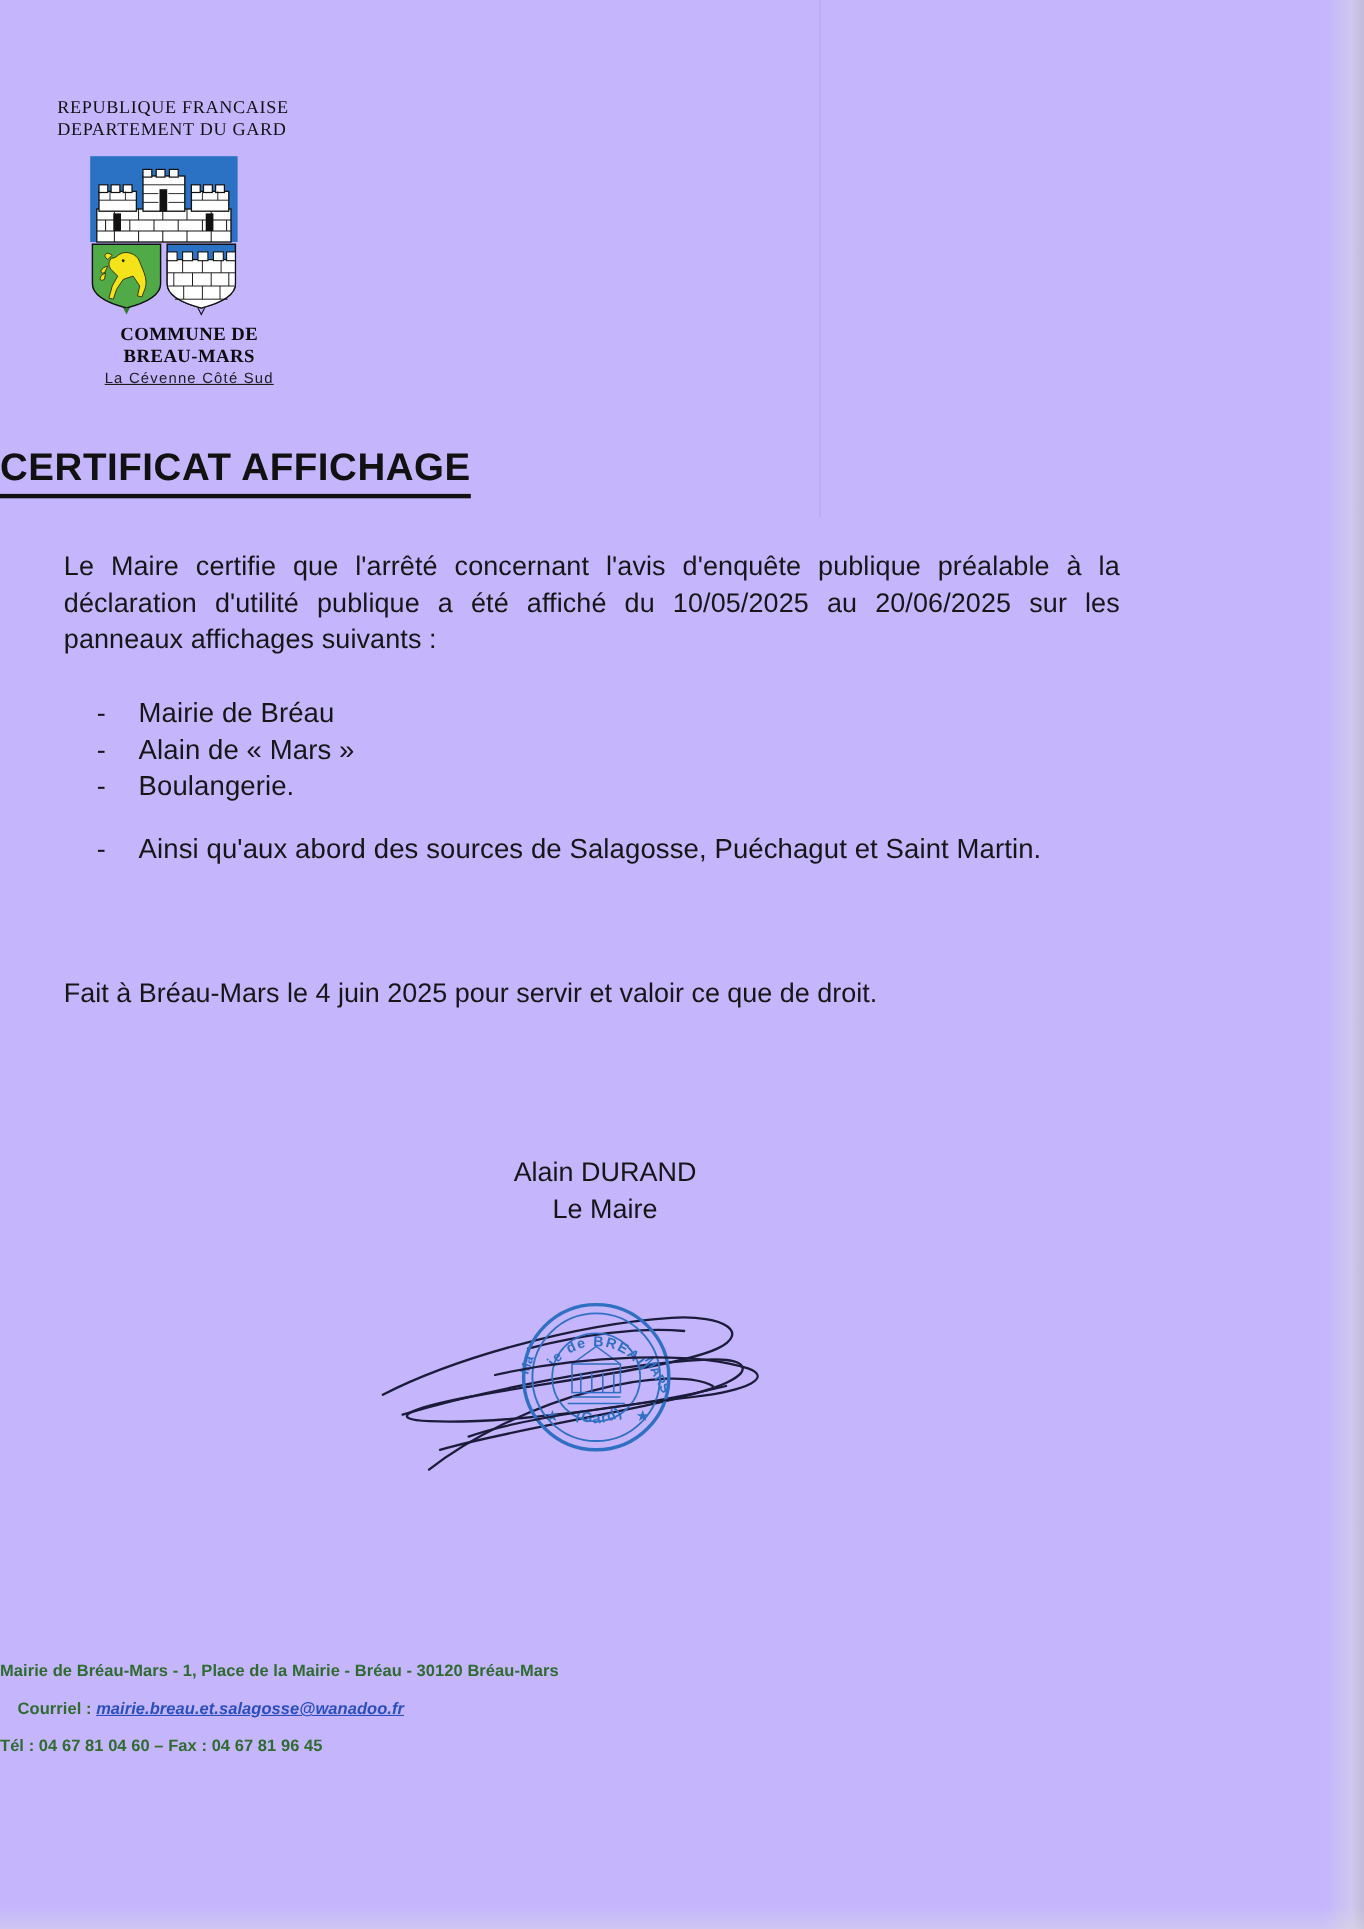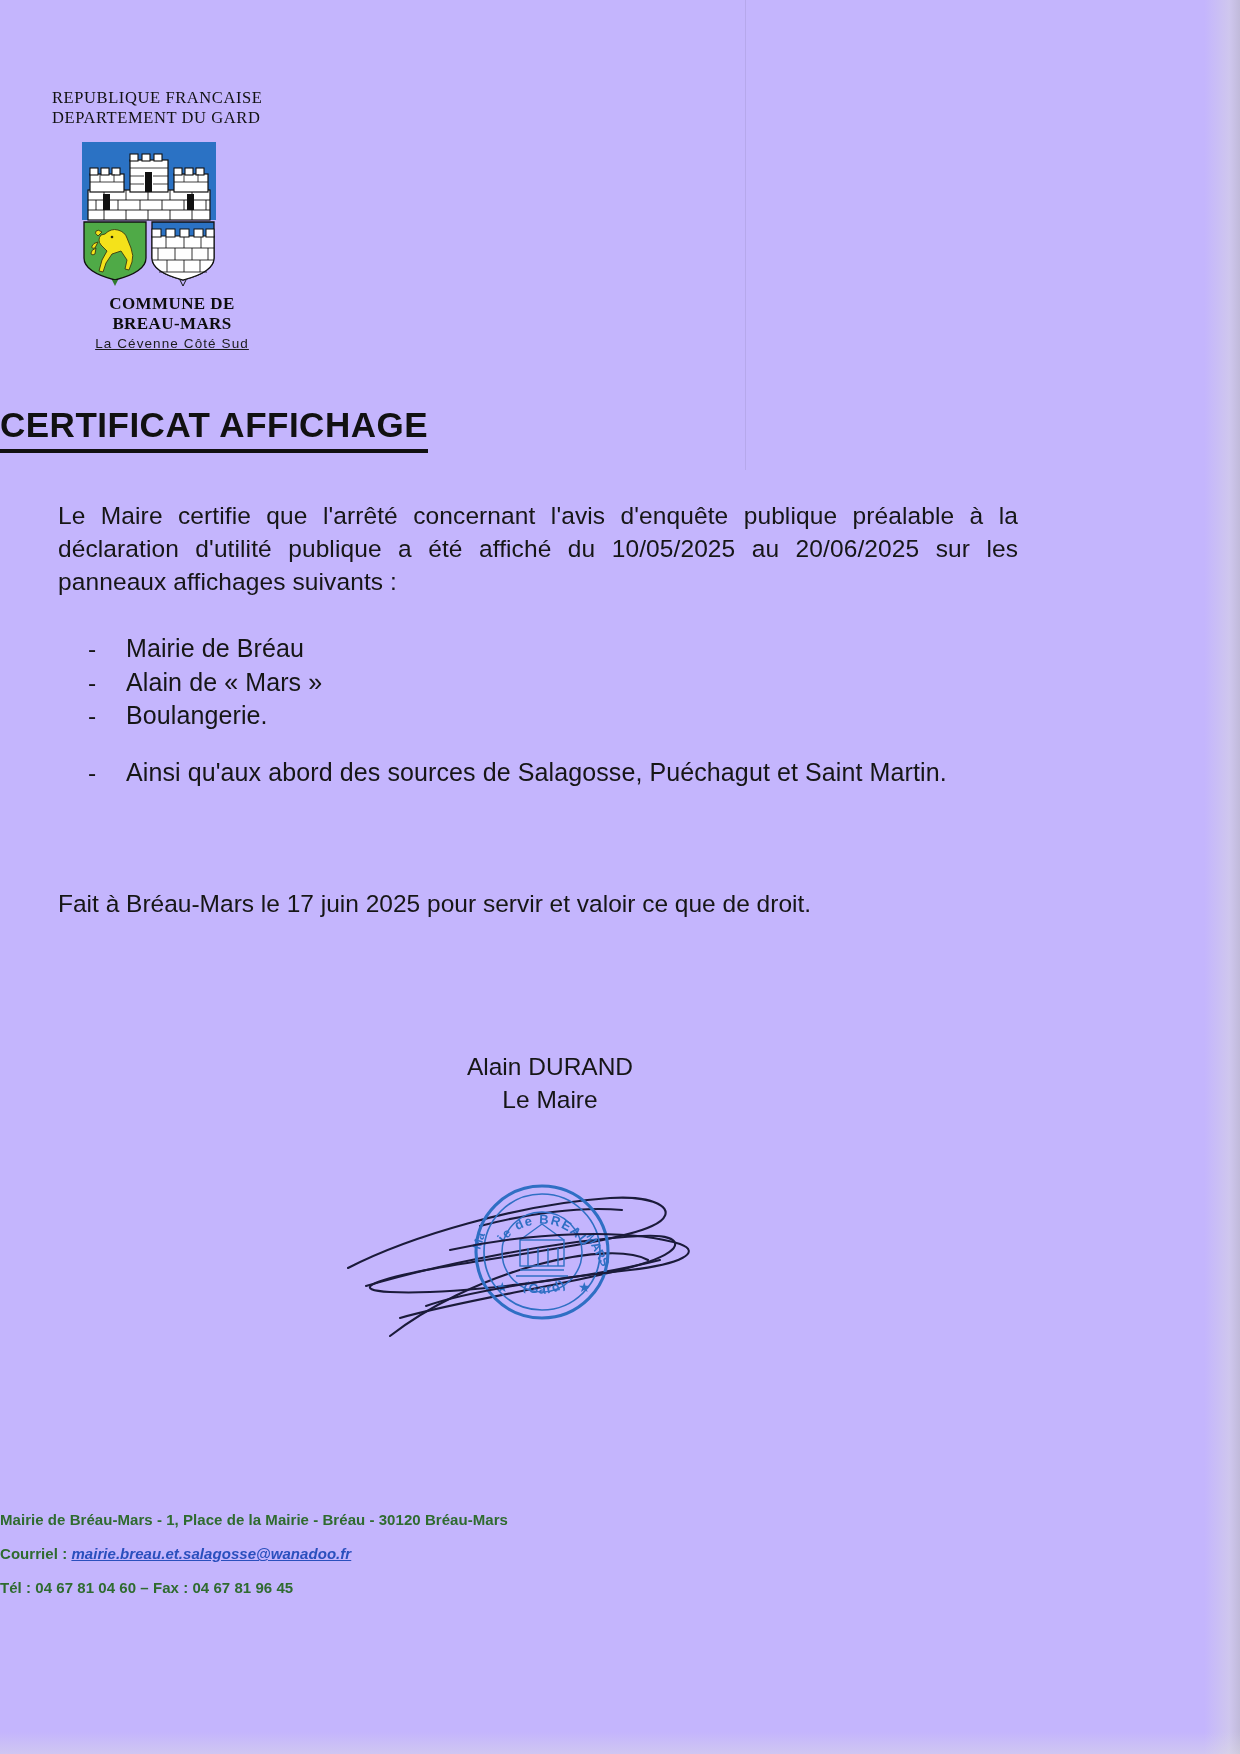--- a/index.html
+++ b/index.html
@@ -189,21 +189,21 @@
   }
   .footer-line {
     font-family: "Liberation Sans", sans-serif;
     font-size: 15px;
     color: #2f6b2f;
     line-height: 1.0;
     margin-bottom: 19px;
     font-weight: bold;
     letter-spacing: 0.05px;
   }
-  .footer-line.mail { color: #2f6b2f; }
+  .footer-line.mail { color: #2f6b2f; padding-left: 16px; }
   .mail-link {
     color: #2a4fbd;
     text-decoration: underline;
     font-style: italic;
     font-weight: bold;
   }
   .footer-line.tel { color: #2f6b2f; margin-bottom: 0; }
 </style>
 </head>
 <body>
@@ -352,21 +352,21 @@
     </div>
 
     <div class="list-block second">
       <div class="list-row wrap">
         <span class="list-dash">-</span>
         <span class="list-text">Ainsi qu'aux abord des sources de Salagosse, Puéchagut et Saint Martin.</span>
       </div>
     </div>
   </div>
 
-  <div class="closing">Fait à Bréau-Mars le 17 juin 2025 pour servir et valoir ce que de droit.</div>
+  <div class="closing">Fait à Bréau-Mars le 4 juin 2025 pour servir et valoir ce que de droit.</div>
 
   <div class="signature-block">
     <div>Alain DURAND</div>
     <div>Le Maire</div>
   </div>
 
   <div class="stamp-area">
     <svg width="420" height="230" viewBox="0 0 420 230" xmlns="http://www.w3.org/2000/svg">
 
       <g fill="none" stroke="#1b1b3a" stroke-width="2.1" stroke-linecap="round">

